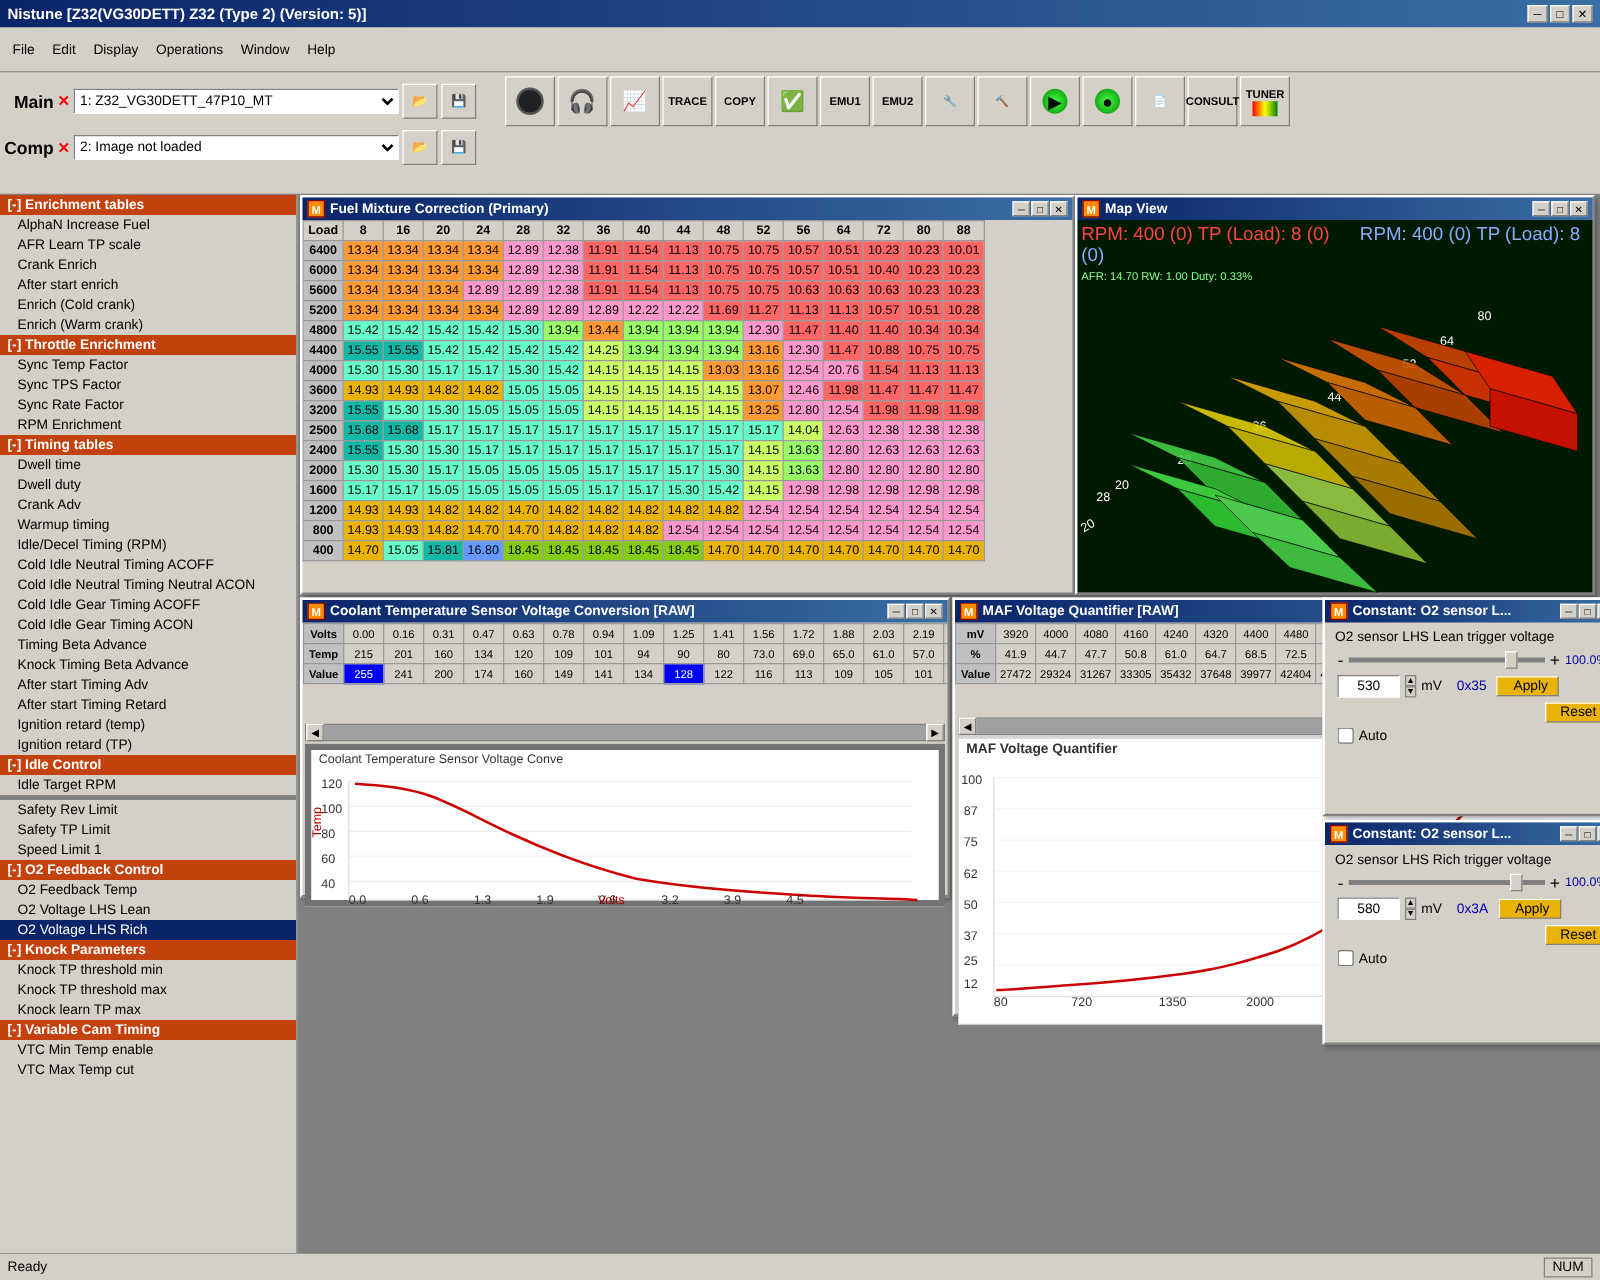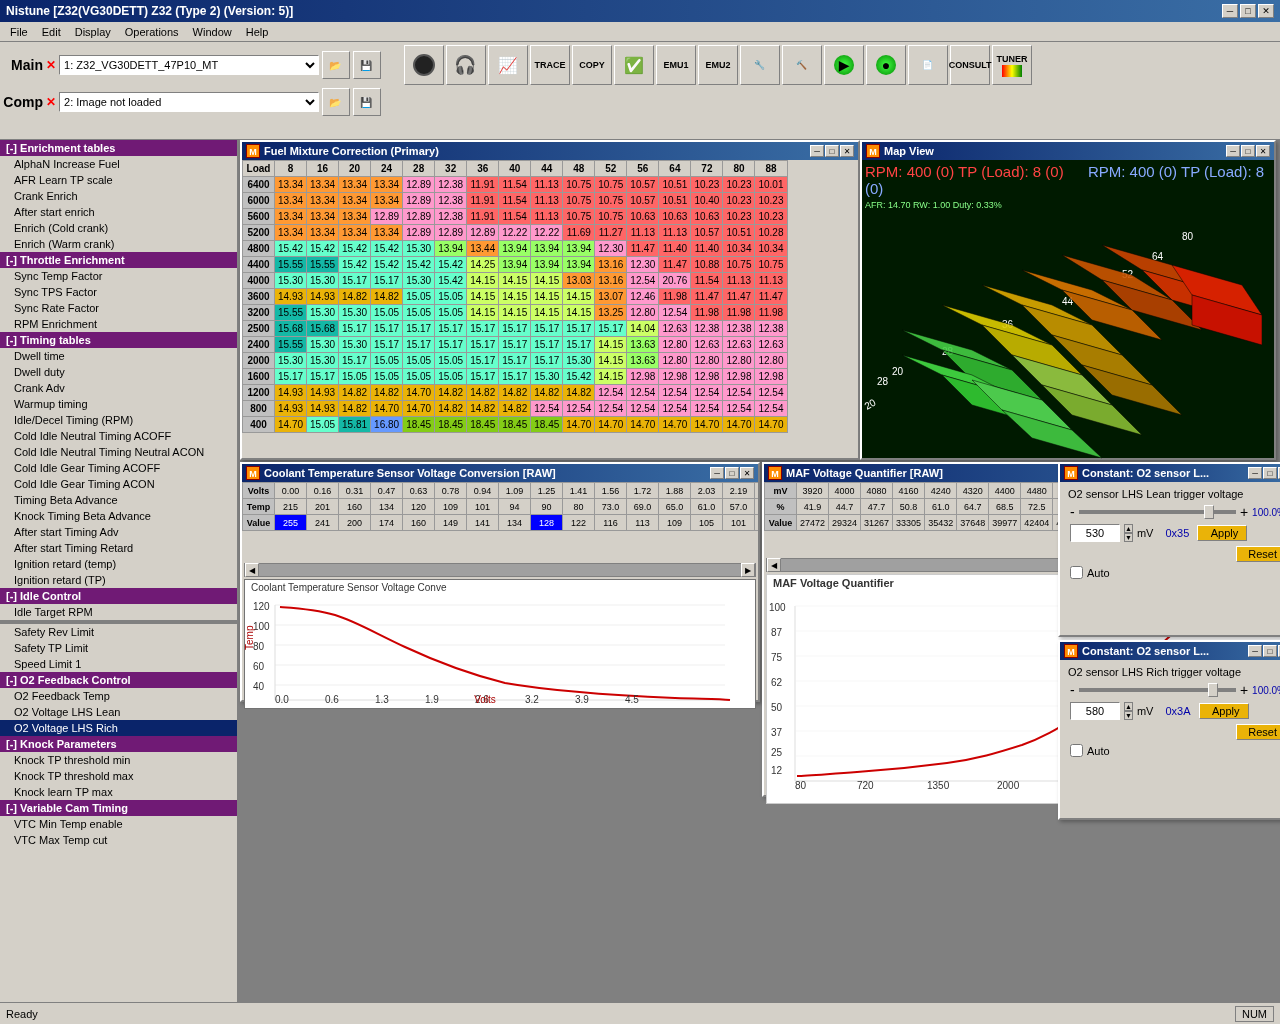--- a/index.html
+++ b/index.html
@@ -34,21 +34,21 @@
       cursor: pointer;
       display: flex; align-items: center; justify-content: center;
     }
     
     .menu-bar {
       background: #d4d0c8;
       border-bottom: 1px solid #808080;
       padding: 2px 4px;
       display: flex;
       gap: 2px;
-      height: 20px;
+      height: 36px;
       align-items: center;
     }
     .menu-item {
       padding: 1px 6px;
       cursor: pointer;
       font-size: 11px;
     }
     
     .toolbar {
       background: #d4d0c8;
@@ -99,21 +99,21 @@
     }
     
     .sidebar {
       width: 238px;
       background: #d4d0c8;
       border-right: 1px solid #808080;
       overflow-y: auto;
       height: 100%;
     }
     .sidebar-section-header {
-      background: #701a75;
+      background: #c2410c;
       color: white;
       padding: 2px 6px;
       font-weight: bold;
       font-size: 11px;
       cursor: pointer;
     }
     .sidebar-item {
       padding: 2px 14px;
       cursor: pointer;
       font-size: 11px;
@@ -924,21 +924,21 @@
           </tbody>
         </table>
       </div>
 
       <div class="scrollbar-h" style="margin:1px 2px;">
         <button class="scroll-btn">◀</button>
         <div class="scroll-track"></div>
         <button class="scroll-btn">▶</button>
       </div>
 
-      <div style="height:130px;background:white;margin:2px;border:1px solid #737373;">
+      <div style="height:130px;background:white;margin:2px;border:5px solid #737373;">
         <div style="padding:2px 6px;font-size:10px;color:#333;">
           <span>Coolant Temperature Sensor Voltage Conve</span>
         </div>
         <svg width="490" height="110" viewBox="0 0 490 110">
 
           <text x="8" y="15" font-size="8" fill="#333">120</text>
           <text x="8" y="35" font-size="8" fill="#333">100</text>
           <text x="8" y="55" font-size="8" fill="#333">80</text>
           <text x="8" y="75" font-size="8" fill="#333">60</text>
           <text x="8" y="95" font-size="8" fill="#333">40</text>

